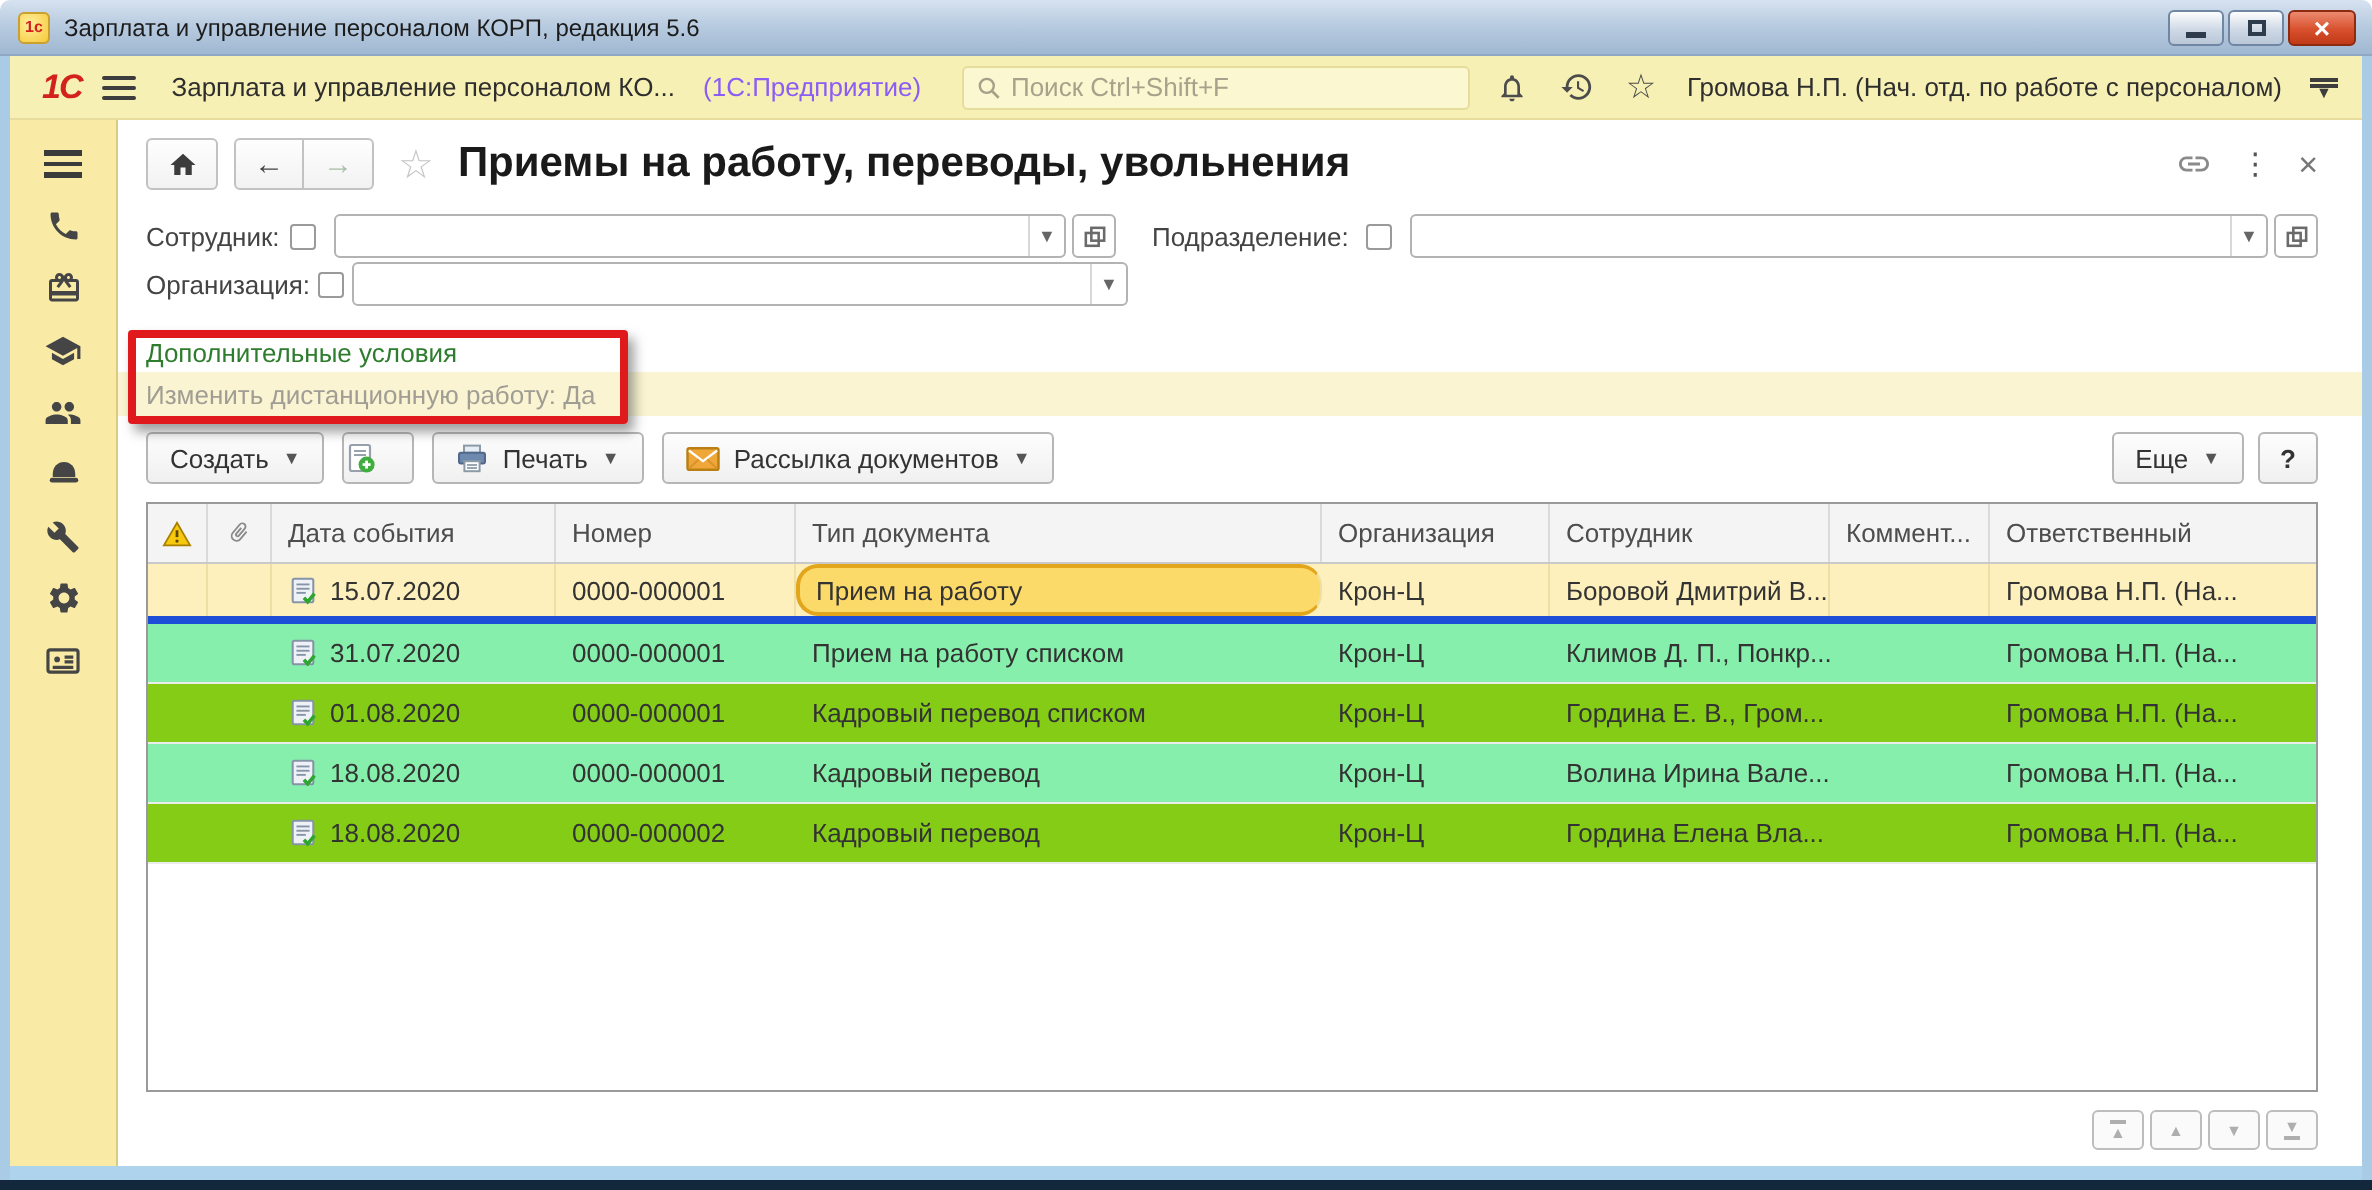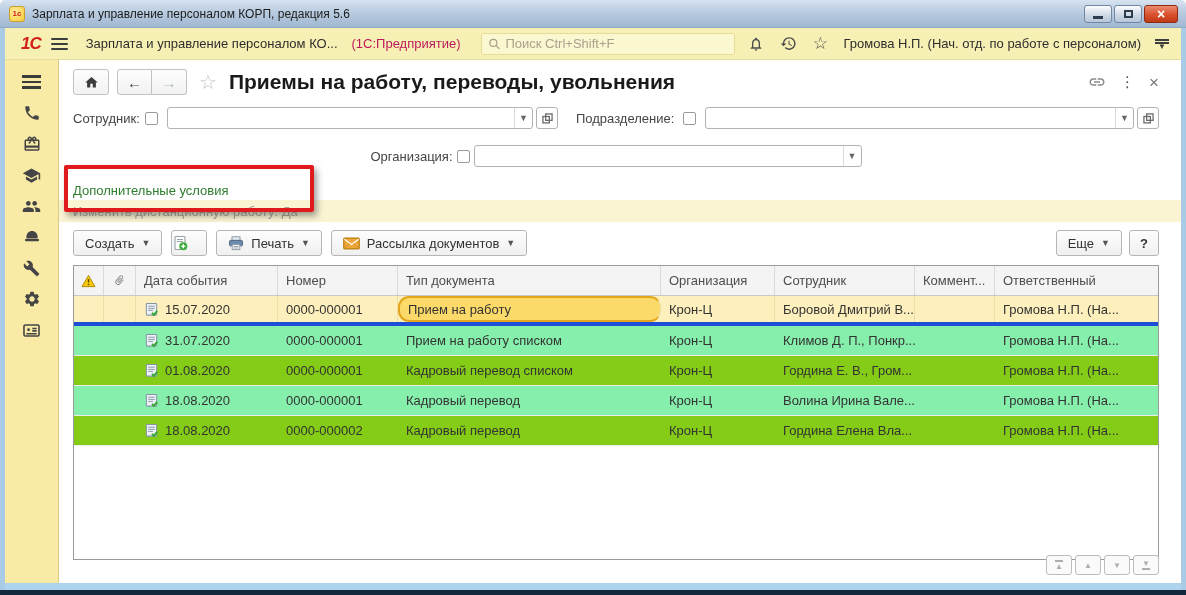--- a/index.html
+++ b/index.html
@@ -34,21 +34,21 @@
   .frame-bottom-dark{ height:5px; background:#13273d; }
   
   .topbar{
     height:32px; background:#f7f0b4; border-bottom:1px solid #e9dd9d;
     display:flex; align-items:center; padding:0 12px 0 16px; gap:10px;
   }
   .logo1c{ color:#d3211c; font-weight:bold; font-size:17px; letter-spacing:-1px; font-style:italic; flex:0 0 auto;}
   .burger{ display:flex; flex-direction:column; gap:3px; width:17px; cursor:pointer; flex:0 0 auto;}
   .burger i{ height:2px; background:#3d3d3d; border-radius:1px;}
   .tb-title{ color:#2e2e2e; margin-left:8px; white-space:nowrap;}
-  .tb-platform{ color:#be185d; white-space:nowrap; margin-left:4px;}
+  .tb-platform{ color:#8b5cf6; white-space:nowrap; margin-left:4px;}
   .searchbox{ margin-left:10px; width:292px; height:22px; background:#fbf7d0;
     border:1px solid #e6dc9b; border-radius:3px; display:flex; align-items:center; gap:5px; padding:0 6px;}
   .searchbox input{ border:none; outline:none; background:transparent; width:100%;
     font:13px "Liberation Sans","DejaVu Sans",sans-serif; color:#444;}
   .searchbox input::placeholder{ color:#a9a18b;}
   .tb-ic{ color:#4c4c4c; flex:0 0 auto; display:flex; align-items:center; justify-content:center; width:22px; cursor:pointer;}
   .tb-star{ font-size:17px; color:#4c4c4c; line-height:1;}
   .tb-user{ color:#2e2e2e; white-space:nowrap; margin-left:2px;}
   .svc{ display:flex; flex-direction:column; align-items:center; gap:1px; cursor:pointer; margin-left:4px;}
   .svc i{ display:block; width:14px; height:2px; background:#3d3d3d;}
@@ -70,21 +70,21 @@
   .navgrp .hbtn{ width:35px; font-size:15px;}
   .navgrp .hbtn:first-child{ border-radius:3px 0 0 3px; color:#444;}
   .navgrp .hbtn:last-child{ border-radius:0 3px 3px 0; border-left:none; color:#a9bda9;}
   .ph-star{ font-size:20px; color:#c4c4c4; margin-left:4px;}
   .page-title{ font-size:21px; font-weight:bold; color:#1a1a1a; margin-left:4px; white-space:nowrap;}
   .ph-right{ margin-left:auto; display:flex; align-items:center; gap:14px; color:#8a8a8a;}
   .ph-dots{ font-size:15px; color:#555; cursor:pointer;}
   .ph-close{ font-size:17px; color:#777; cursor:pointer; line-height:1;}
   
   .frow{ display:flex; align-items:center; height:24px;}
-  .frow1{ margin-top:8px;} .frow2{ margin-top:14px;justify-content:center;}
+  .frow1{ margin-top:8px;} .frow2{ margin-top:0;}
   .flabel{ color:#444; white-space:nowrap;}
   .flabel.w1{ width:72px;} .flabel.w2{ width:86px;}
   .chk{ width:13px; height:13px; border:1px solid #9a9a9a; border-radius:2px; background:#fff; margin:0 9px 0 0; flex:0 0 auto; cursor:pointer;}
   .combo{ height:22px; border:1px solid #b3b3b3; border-radius:3px; background:#fff; display:flex; align-items:center; overflow:hidden;}
   .combo .val{ flex:1; padding:0 6px; color:#333;}
   .combo .dd{ width:18px; height:100%; display:flex; align-items:center; justify-content:center;
     color:#666; font-size:9px; border-left:1px solid #d8d8d8; cursor:pointer;}
   .open-btn{ width:22px; height:22px; margin-left:3px; border:1px solid #b3b3b3; border-radius:3px;
     background:#fff; display:flex; align-items:center; justify-content:center; color:#666; cursor:pointer; flex:0 0 auto;}
   .combo.emp{ width:366px;} .combo.org{ width:388px;} .combo.dep{ flex:1;}

